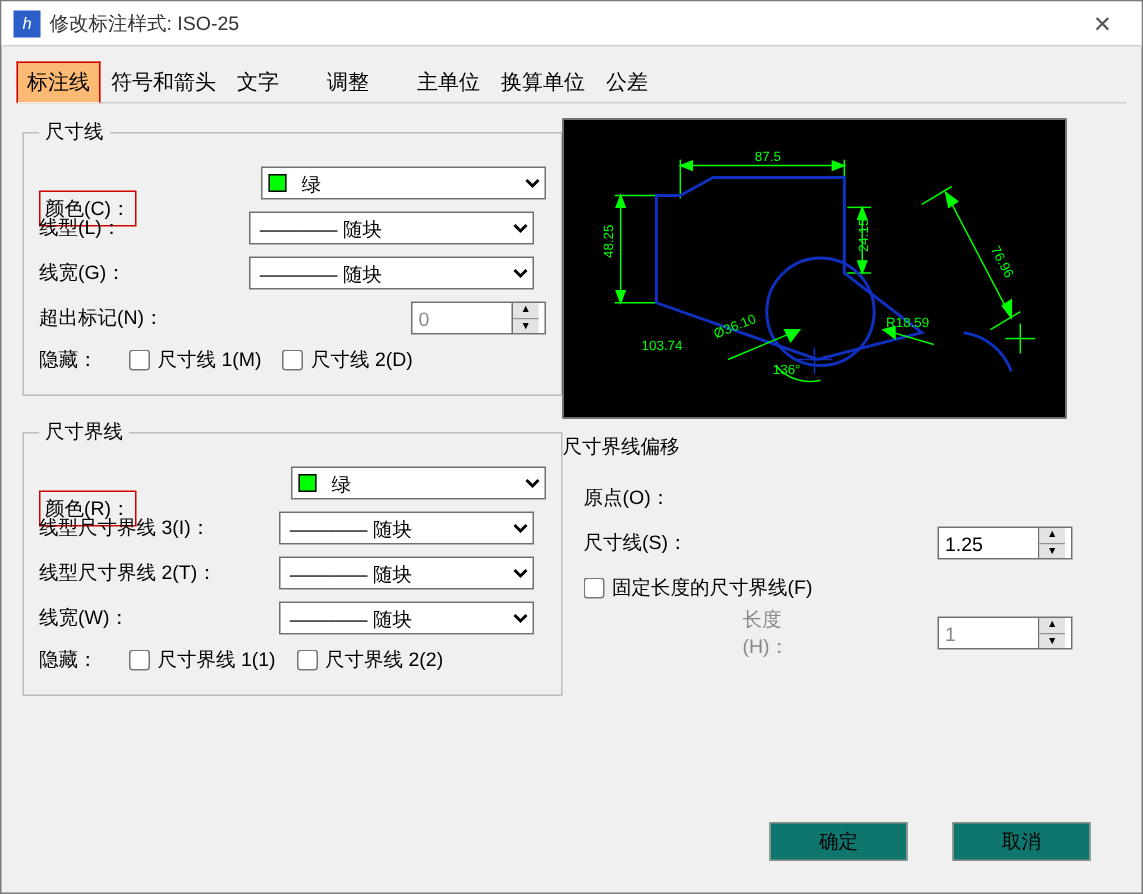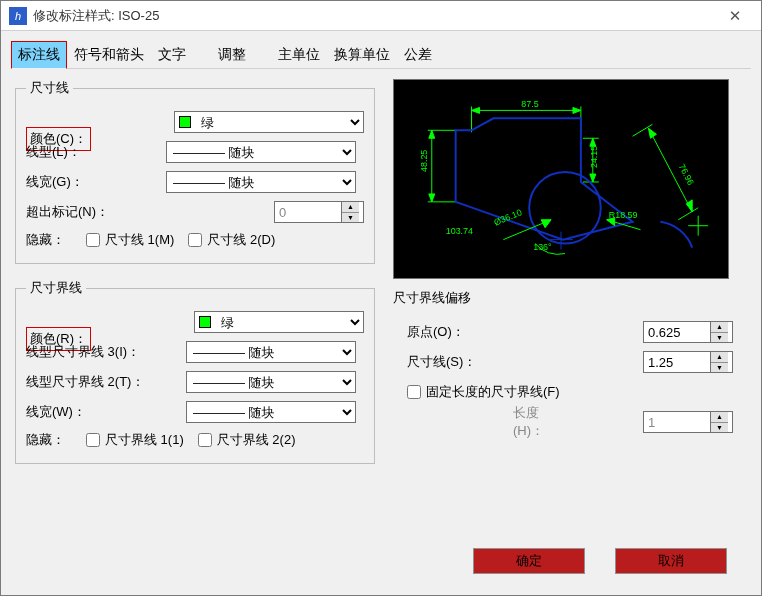--- a/index.html
+++ b/index.html
@@ -22,25 +22,25 @@
   }
   .title-text { flex: 1; color: #333; font-size: 13px; }
   .close-x { width: 36px; text-align: center; color: #555; font-size: 15px; cursor: default; }
   .tabs {
     display: flex; padding: 10px 10px 0 10px; gap: 0; font-size: 14px;
   }
   .tab {
     padding: 4px 6px; cursor: default;
   }
   .tab.active {
-    border: 1px solid #d00000; border-bottom: 1px solid #f0f0f0; background: #7dd3fc; position: relative; z-index: 2;
+    border: 1px solid #d00000; border-bottom: 1px solid #f0f0f0; background: #fdba74; position: relative; z-index: 2;
   }
   .tab:not(.active){ border:1px solid transparent;}
   .tab-panel { border-top: 1px solid #d0d0d0; margin: -1px 10px 0 10px; padding: 10px 4px 0 4px; height: 470px; position: relative; }
-  .cols { display: flex; gap: 18px; }
+  .cols { display: flex; }
   .left { width: 360px; }
   .right { width: 340px; }
   fieldset.group {
     border: 1px solid #bdbdbd; padding: 10px 10px 14px 10px; margin: 0 0 14px 0;
   }
   fieldset.group > legend { padding: 0 4px; font-size: 13px; }
   .row { display: flex; align-items: center; height: 30px; }
   .lbl { width: 140px; }
   .lbl.red { border: 1px solid #d00000; padding: 2px 3px; width: auto; margin-right: 6px; margin-top: 33px;}
   select, input.text {
@@ -68,21 +68,21 @@
   }
   .preview svg { width:100%; height:100%; display:block; }
   .subgroup-title{ margin:4px 0 10px 0;}
   .rrow{ display:flex; align-items:center; height:30px;}
   .rrow .rlbl{ width:150px; padding-left:14px;}
   .rrow.disabled .rlbl{ color:#888;}
   .footer{
     height:46px; display:flex; justify-content:flex-end; align-items:center; gap:30px; padding:0 34px; border-top:0;
   }
   .btn{
-    width:112px; height:26px; background:#b91c1c; border:1px solid #909090; cursor:default; font-size:13px;
+    width:92px; height:26px; background:#0f766e; border:1px solid #909090; cursor:default; font-size:13px;
   }
   .hide-row{ display:flex; align-items:center; margin-top:4px;}
   .hide-row .hl{ width:60px;}
 </style>
 </head>
 <body>
 
 <div class="window">
   <div class="titlebar">
     <span class="app-icon">h</span>
@@ -255,27 +255,20 @@
                 <span>尺寸界线 2(2)</span>
               </label>
           </div>
         </fieldset>
       </div>
       <div class="right" style="padding-top:6px">
         <div class="subgroup-title">尺寸界线偏移</div>
         <div class="rrow">
           <span class="rlbl">原点(O)：</span>
           <span style="flex:1"></span>
-          <div class="spinner">
-            <input value="0.625" style="">
-            <div class="spinbtns">
-                <span>▲</span>
-                <span>▼</span>
-              </div>
-          </div>
         </div>
         <div class="rrow">
           <span class="rlbl">尺寸线(S)：</span>
           <span style="flex:1"></span>
           <div class="spinner">
             <input value="1.25" style="">
             <div class="spinbtns">
                 <span>▲</span>
                 <span>▼</span>
               </div>

